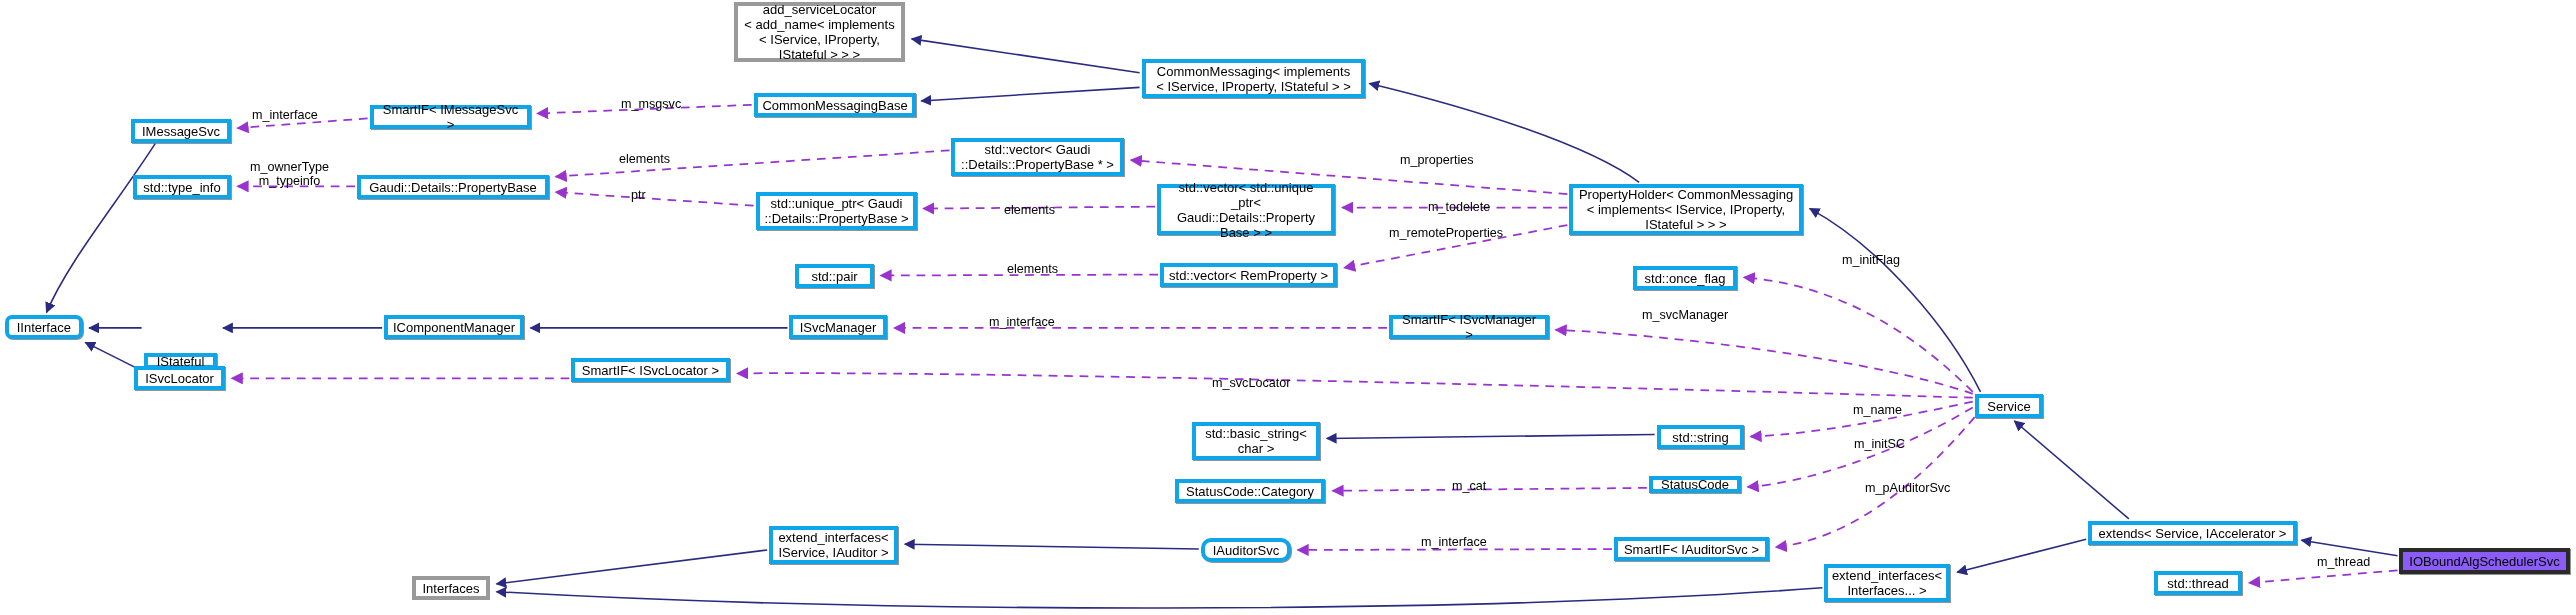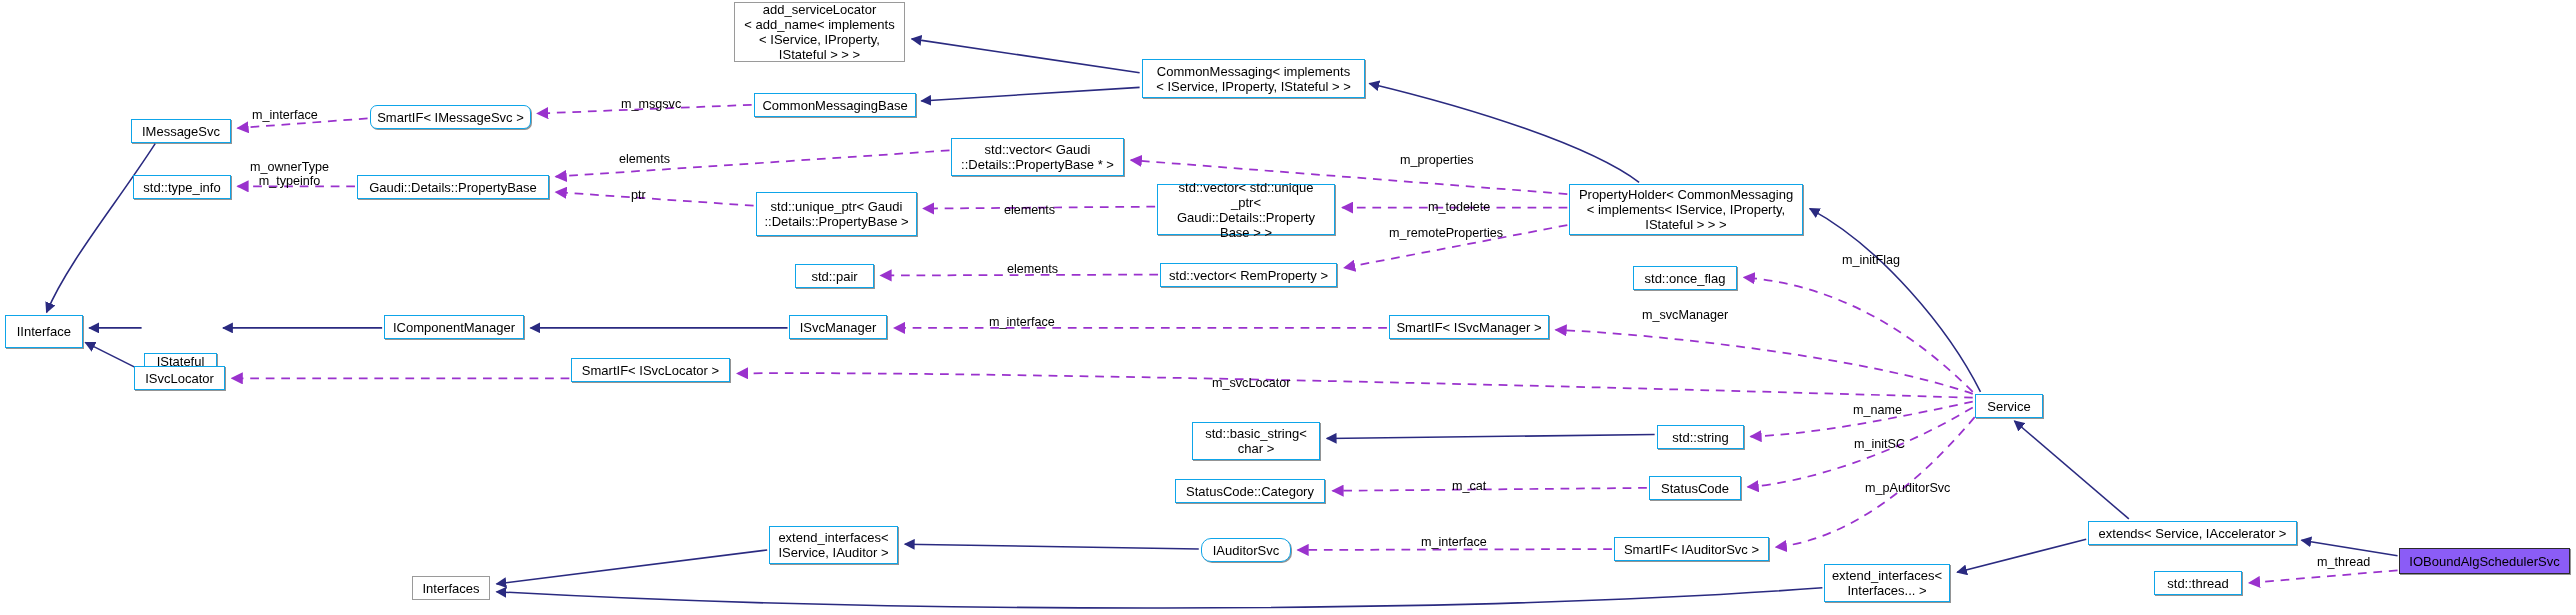--- a/index.html
+++ b/index.html
@@ -17,21 +17,21 @@
   svg.edges {
     position: absolute;
     left: 0; top: 0;
     width: 2576px;
     height: 616px;
     pointer-events: none;
   }
   .node {
     position: absolute;
     box-sizing: border-box;
-    border: 1px solid #0ea5e9;
+    border: 4px solid #0ea5e9;
     background: #ffffff;
     color: #000000;
     font-size: 13px;
     line-height: 15px;
     display: flex;
     align-items: center;
     justify-content: center;
     text-align: center;
     padding: 1px 3.9px;
     white-space: pre-line;
@@ -154,50 +154,50 @@
   </svg>
 
   <div id="nodes-layer">
       <div class="node plain" style="left: 734px; top: 1.9px; width: 171px; height: 60px;">add_serviceLocator
 &lt; add_name&lt; implements
 &lt; IService, IProperty,
     IStateful &gt; &gt; &gt;</div>
       <div class="node" style="left: 1142px; top: 59px; width: 223px; height: 39px;">CommonMessaging&lt; implements
 &lt; IService, IProperty, IStateful &gt; &gt;</div>
       <div class="node" style="left: 131px; top: 119px; width: 100px; height: 24px;">IMessageSvc</div>
-      <div class="node" style="left: 370px; top: 105px; width: 161px; height: 24px; border-radius: 7px;">SmartIF&lt; IMessageSvc &gt;</div>
+      <div class="node" style="left: 370px; top: 105px; width: 161px; height: 24px;">SmartIF&lt; IMessageSvc &gt;</div>
       <div class="node" style="left: 754px; top: 93px; width: 162px; height: 24px;">CommonMessagingBase</div>
       <div class="node" style="left: 133px; top: 175px; width: 98px; height: 24px;">std::type_info</div>
       <div class="node" style="left: 357px; top: 175px; width: 192px; height: 24px;">Gaudi::Details::PropertyBase</div>
       <div class="node" style="left: 951px; top: 138px; width: 173px; height: 38px;">std::vector&lt; Gaudi
 ::Details::PropertyBase * &gt;</div>
-      <div class="node" style="left: 756px; top: 192px; width: 161px; height: 44px;">std::unique_ptr&lt; Gaudi
+      <div class="node" style="left: 756px; top: 192px; width: 161px; height: 38px;">std::unique_ptr&lt; Gaudi
 ::Details::PropertyBase &gt;</div>
       <div class="node" style="left: 1157px; top: 184px; width: 178px; height: 51px;">std::vector&lt; std::unique
 _ptr&lt; Gaudi::Details::Property
 Base &gt; &gt;</div>
       <div class="node" style="left: 795px; top: 264px; width: 79px; height: 24px;">std::pair</div>
       <div class="node" style="left: 1160px; top: 263px; width: 177px; height: 24px;">std::vector&lt; RemProperty &gt;</div>
       <div class="node" style="left: 1569px; top: 184px; width: 234px; height: 51px;">PropertyHolder&lt; CommonMessaging
 &lt; implements&lt; IService, IProperty,
 IStateful &gt; &gt; &gt;</div>
       <div class="node" style="left: 1633px; top: 266px; width: 104px; height: 24px;">std::once_flag</div>
-      <div class="node" style="left: 4.8px; top: 315px; width: 78px; height: 33px;">IInterface</div>
+      <div class="node" style="left: 4.8px; top: 315px; width: 78px; height: 24px; border-radius: 7px;">IInterface</div>
       <div class="node" style="left: 144px; top: 315px; width: 73px; height: 16px; margin-top: 38px;">IStateful</div>
       <div class="node" style="left: 384px; top: 315px; width: 140px; height: 24px;">IComponentManager</div>
       <div class="node" style="left: 789px; top: 315px; width: 98px; height: 24px;">ISvcManager</div>
       <div class="node" style="left: 1389px; top: 315px; width: 160px; height: 24px;">SmartIF&lt; ISvcManager &gt;</div>
       <div class="node" style="left: 134px; top: 366px; width: 91px; height: 24px;">ISvcLocator</div>
       <div class="node" style="left: 571px; top: 358px; width: 159px; height: 24px;">SmartIF&lt; ISvcLocator &gt;</div>
       <div class="node" style="left: 1975px; top: 394px; width: 68px; height: 24px;">Service</div>
       <div class="node" style="left: 1192px; top: 422px; width: 128px; height: 38px;">std::basic_string&lt;
 char &gt;</div>
       <div class="node" style="left: 1657px; top: 425px; width: 87px; height: 24px;">std::string</div>
       <div class="node" style="left: 1175px; top: 479px; width: 150px; height: 24px;">StatusCode::Category</div>
-      <div class="node" style="left: 1649px; top: 476px; width: 92px; height: 24px;">StatusCode</div>
+      <div class="node" style="left: 1649px; top: 476px; width: 92px; height: 17px;">StatusCode</div>
       <div class="node" style="left: 769px; top: 526px; width: 129px; height: 38px;">extend_interfaces&lt;
 IService, IAuditor &gt;</div>
       <div class="node" style="left: 1201px; top: 538px; width: 90px; height: 24px; border-radius: 10px;">IAuditorSvc</div>
       <div class="node" style="left: 1614px; top: 537px; width: 155px; height: 24px;">SmartIF&lt; IAuditorSvc &gt;</div>
       <div class="node" style="left: 2088px; top: 521px; width: 209px; height: 24px;">extends&lt; Service, IAccelerator &gt;</div>
       <div class="node plain" style="left: 412px; top: 576px; width: 78px; height: 24px;">Interfaces</div>
       <div class="node" style="left: 1824px; top: 564px; width: 126px; height: 38px;">extend_interfaces&lt;
 Interfaces... &gt;</div>
       <div class="node" style="left: 2154px; top: 571px; width: 88px; height: 24px;">std::thread</div>
       <div class="node current" style="left: 2399px; top: 548px; width: 171px; height: 26px;">IOBoundAlgSchedulerSvc</div>

